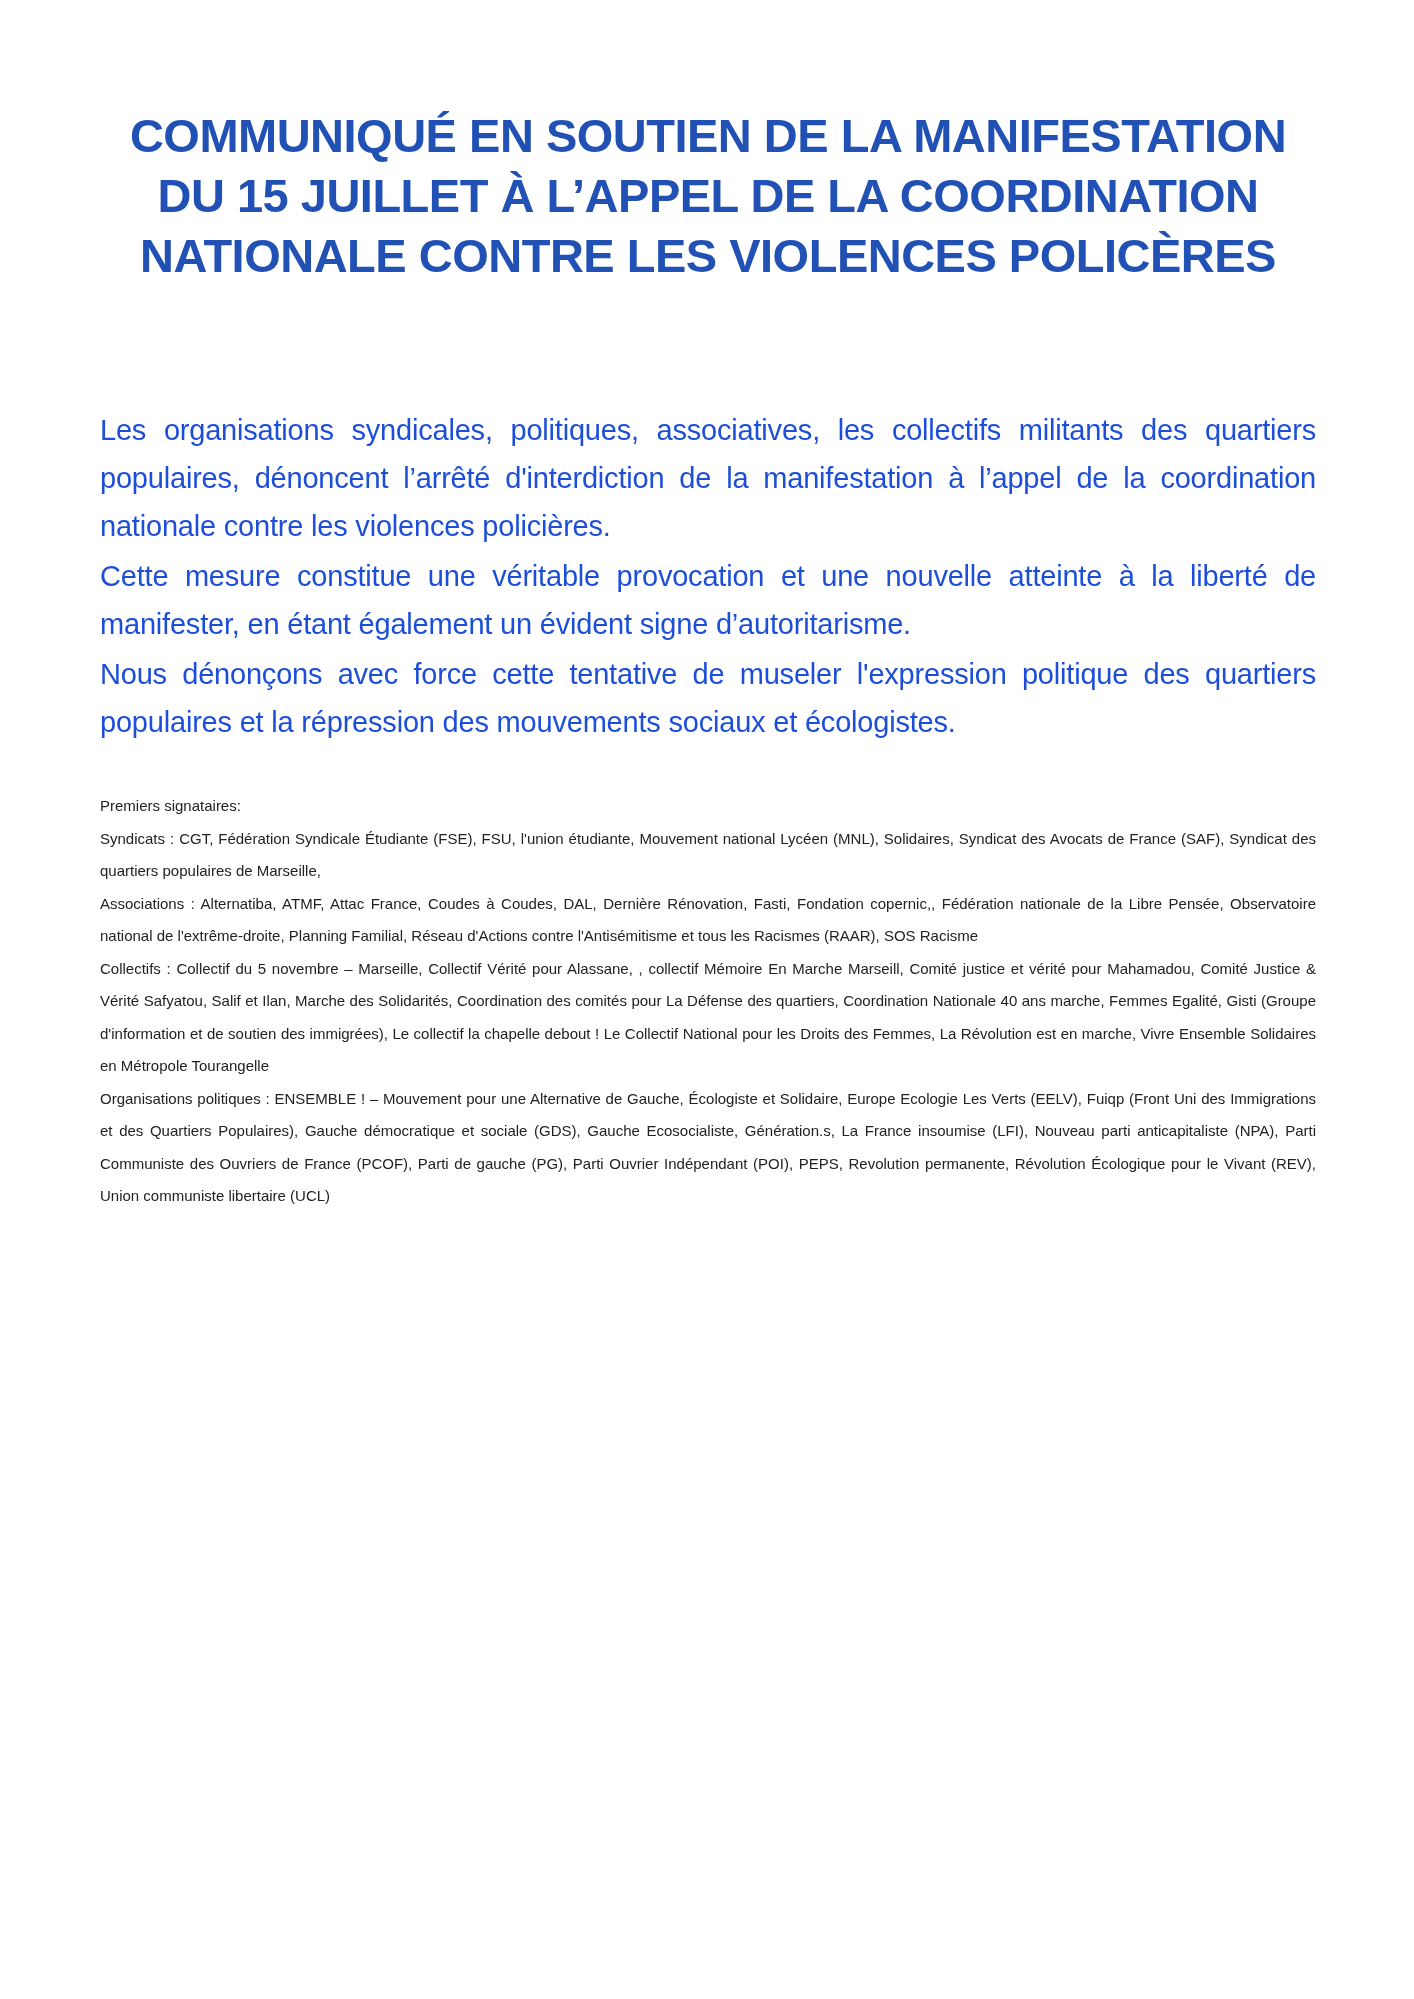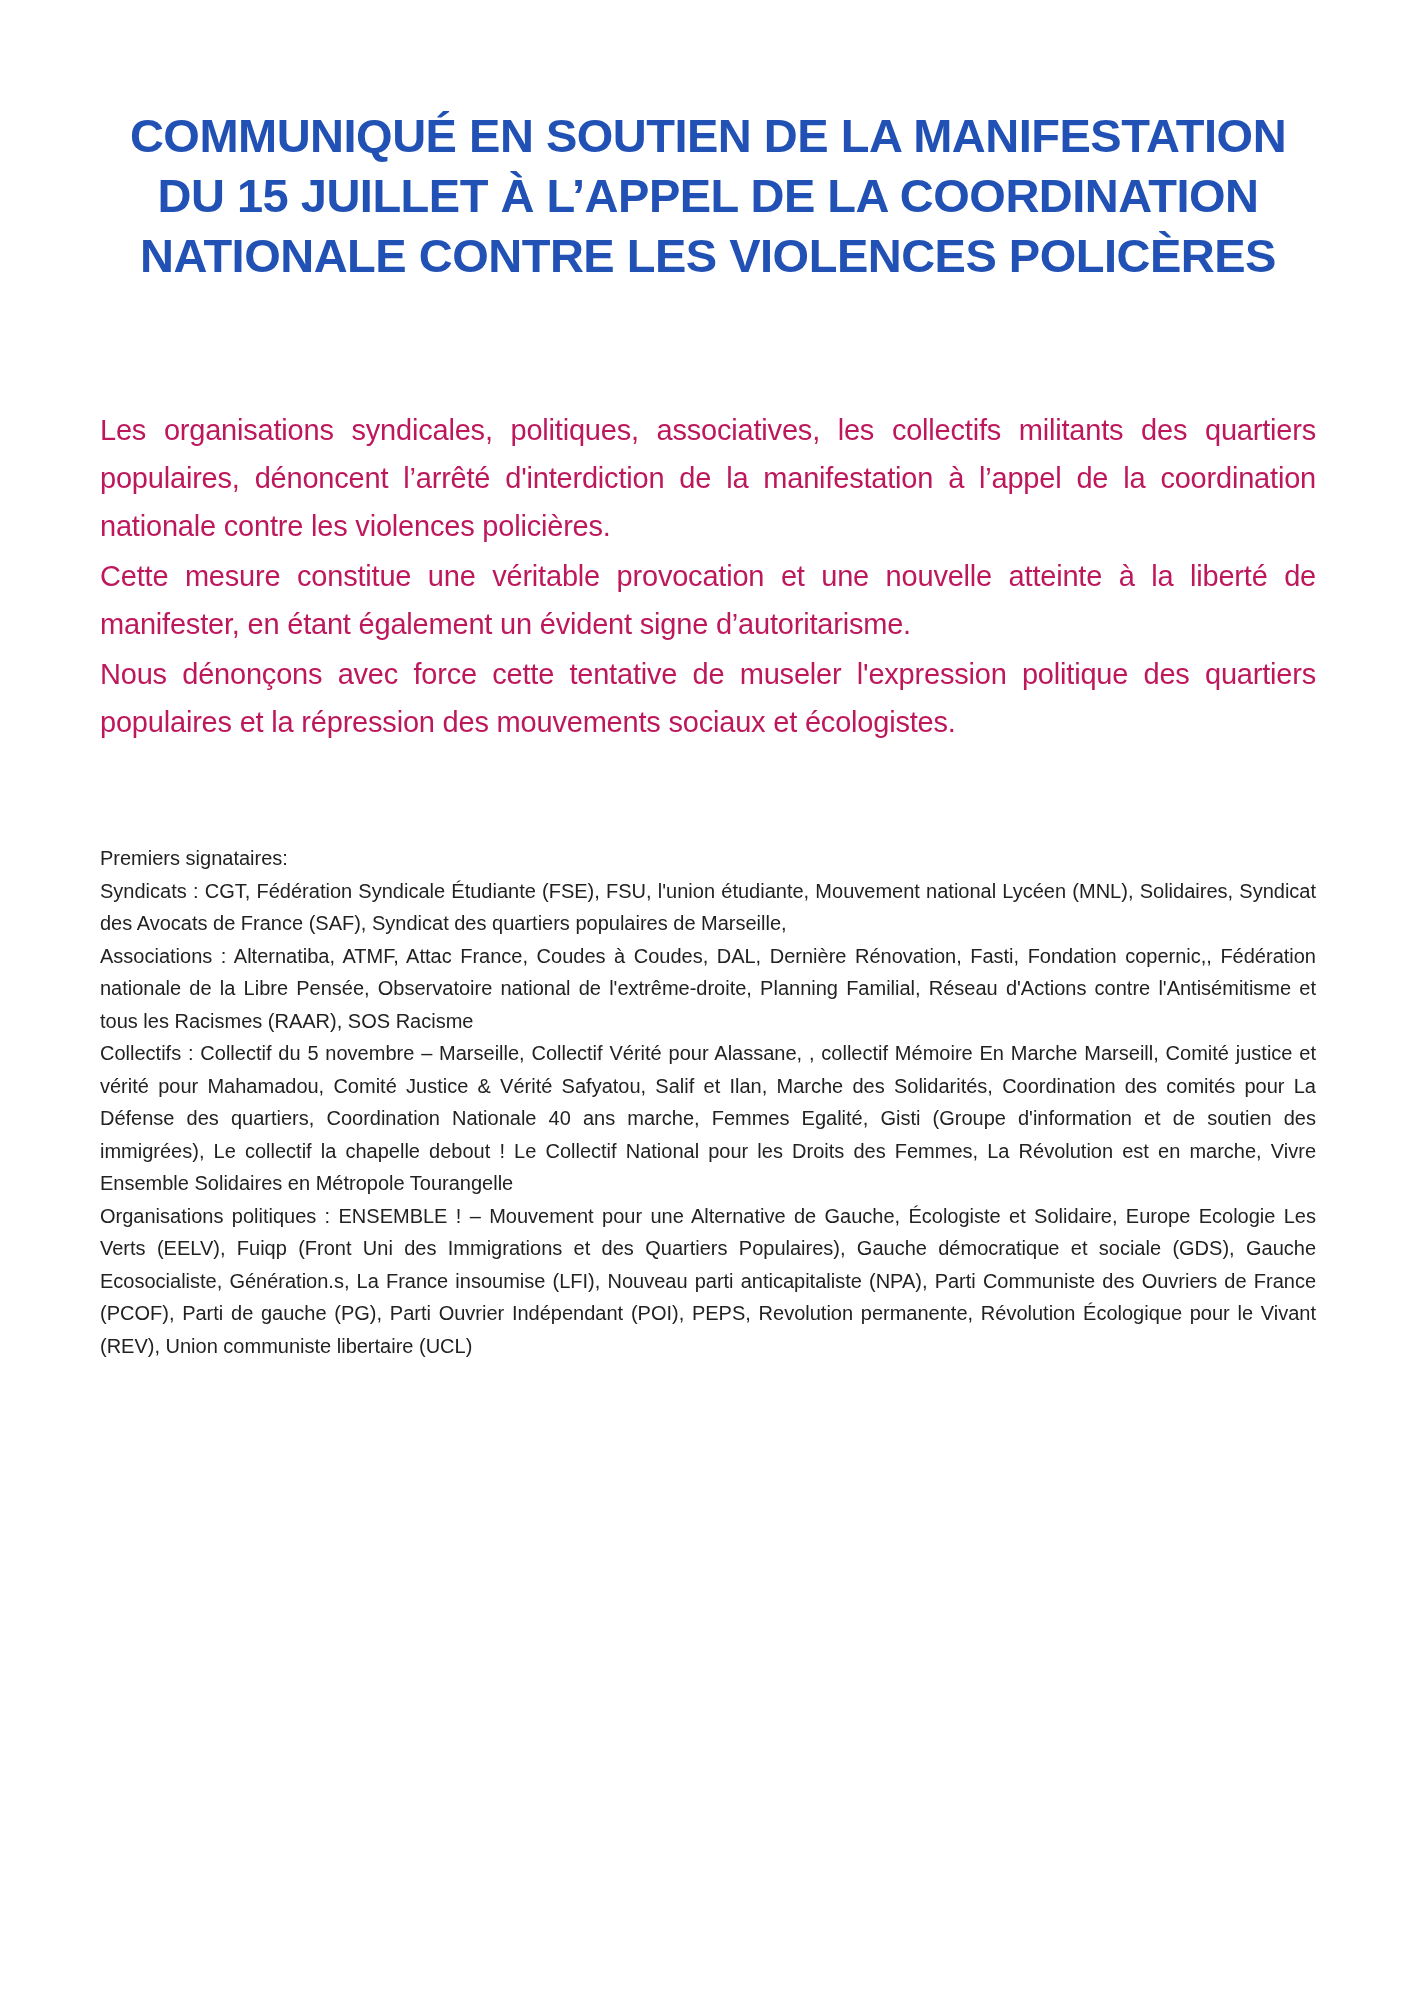--- a/index.html
+++ b/index.html
@@ -30,36 +30,36 @@
     color: #2151b4;
   }
   .body-block {
     margin-top: 120px;
   }
   .body-par {
     font-size: 29px;
     line-height: 48px;
     letter-spacing: -0.2px;
     text-align: justify;
-    color: #be185d;
+    color: #1d4ed8;
   }
   .body-par + .body-par {
     margin-top: 2px;
   }
   .closing-par {
     margin-top: 88px;
     font-size: 29px;
     line-height: 48px;
     letter-spacing: -0.2px;
     text-align: justify;
     color: #1c1c1c;
   }
   .signatories {
-    margin-top: 96px;
-    font-size: 20px;
+    margin-top: 44px;
+    font-size: 15px;
     line-height: 32.5px;
     color: #222222;
   }
   .signatories .heading {
     text-align: left;
   }
   .signatories .group {
     text-align: justify;
   }
 </style>

